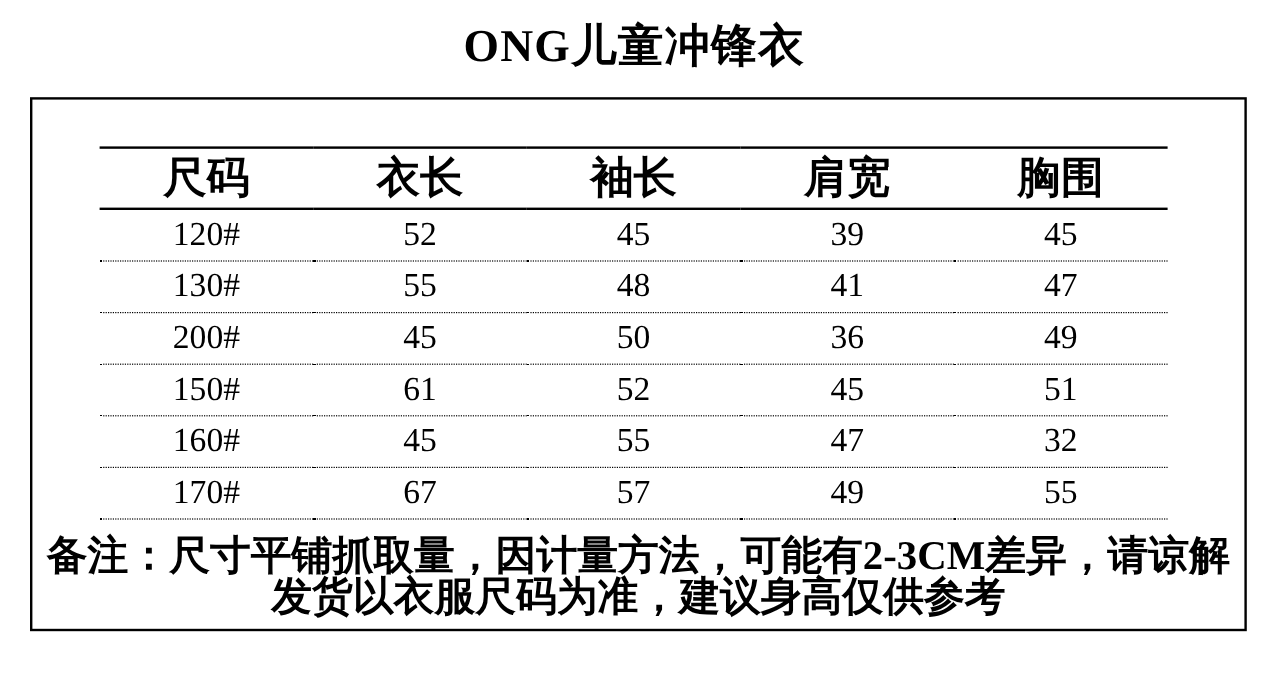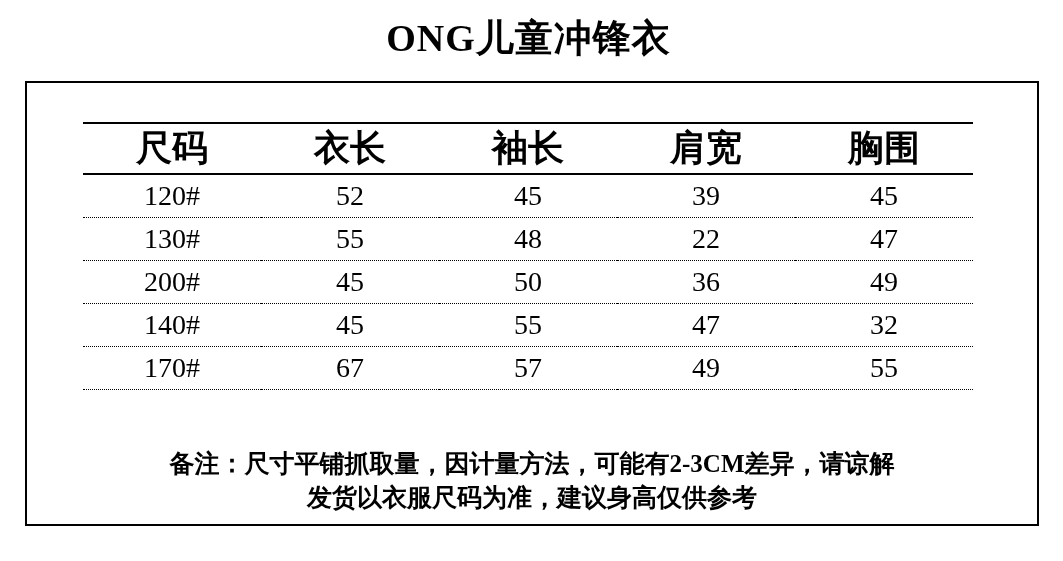--- a/index.html
+++ b/index.html
@@ -52,21 +52,21 @@
     text-align: center;
     vertical-align: middle;
     border-bottom: 1px dotted #000000;
   }
 
   .notes {
     position: absolute;
     left: 0; top: 364px;
     width: 100%;
     text-align: center;
-    font-size: 25px;
+    font-size: 34px;
     font-weight: bold;
     line-height: 34px;
   }
 </style>
 </head>
 <body>
 
 <div class="page">
 
   <div class="title">ONG儿童冲锋衣</div>
@@ -88,32 +88,39 @@
           <td>120#</td>
           <td>52</td>
           <td>45</td>
           <td>39</td>
           <td>45</td>
         </tr>
         <tr>
           <td>130#</td>
           <td>55</td>
           <td>48</td>
-          <td>22</td>
+          <td>41</td>
           <td>47</td>
         </tr>
         <tr>
           <td>200#</td>
           <td>45</td>
           <td>50</td>
           <td>36</td>
           <td>49</td>
         </tr>
         <tr>
-          <td>140#</td>
+          <td>150#</td>
+          <td>61</td>
+          <td>52</td>
+          <td>45</td>
+          <td>51</td>
+        </tr>
+        <tr>
+          <td>160#</td>
           <td>45</td>
           <td>55</td>
           <td>47</td>
           <td>32</td>
         </tr>
         <tr>
           <td>170#</td>
           <td>67</td>
           <td>57</td>
           <td>49</td>

